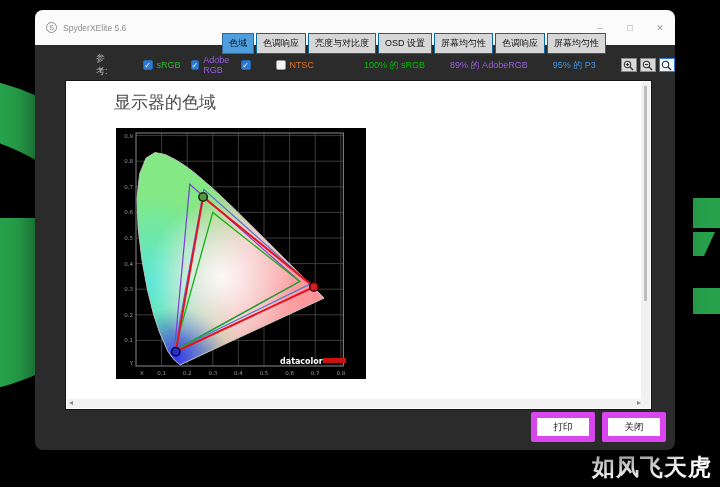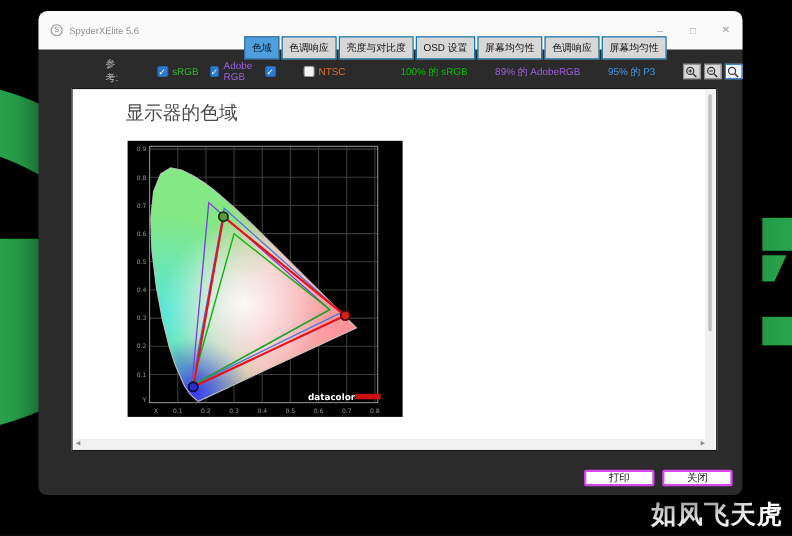--- a/index.html
+++ b/index.html
@@ -35,21 +35,21 @@
   .chartbox { position:absolute; left:50px; top:47px; width:250px; height:251px; background:#000; }
 
   .vscroll { position:absolute; right:1px; top:1px; width:9px; height:318px; background:#f1f1f1; }
   .vthumb { position:absolute; left:3px; top:4px; width:3px; height:215px; background:#bdbdbd; }
   .hscroll { position:absolute; left:1px; bottom:1px; width:576px; height:9px; background:#f1f1f1; }
   .corner { position:absolute; right:1px; bottom:1px; width:9px; height:9px; background:#f1f1f1; }
   .arrL { position:absolute; left:2px; top:2px; width:0; height:0; border-top:2.5px solid transparent; border-bottom:2.5px solid transparent; border-right:4px solid #8a8a8a; }
   .arrR { position:absolute; right:2px; top:2px; width:0; height:0; border-top:2.5px solid transparent; border-bottom:2.5px solid transparent; border-left:4px solid #8a8a8a; }
 
   .footer { position:absolute; right:9px; bottom:8px; display:flex; gap:7px; }
-  .fbtn { width:64px; height:15px; background:#fff; border:2px solid #d946ef; border-radius:2px; font-size:9.5px; color:#111; display:flex; align-items:center; justify-content:center; font-family:Liberation Mono, monospace; }
+  .fbtn { width:64px; height:30px; background:#fff; border:6px solid #d946ef; border-radius:2px; font-size:9.5px; color:#111; display:flex; align-items:center; justify-content:center; font-family:Liberation Mono, monospace; }
 </style>
 </head>
 <body>
 
 <div id="desktop">
 
   <div class="bigG">G</div>
 
   <svg class="rightShapes" width="30" height="130">
     <rect x="3" y="2" width="27" height="30" fill="#27a14b"></rect>

